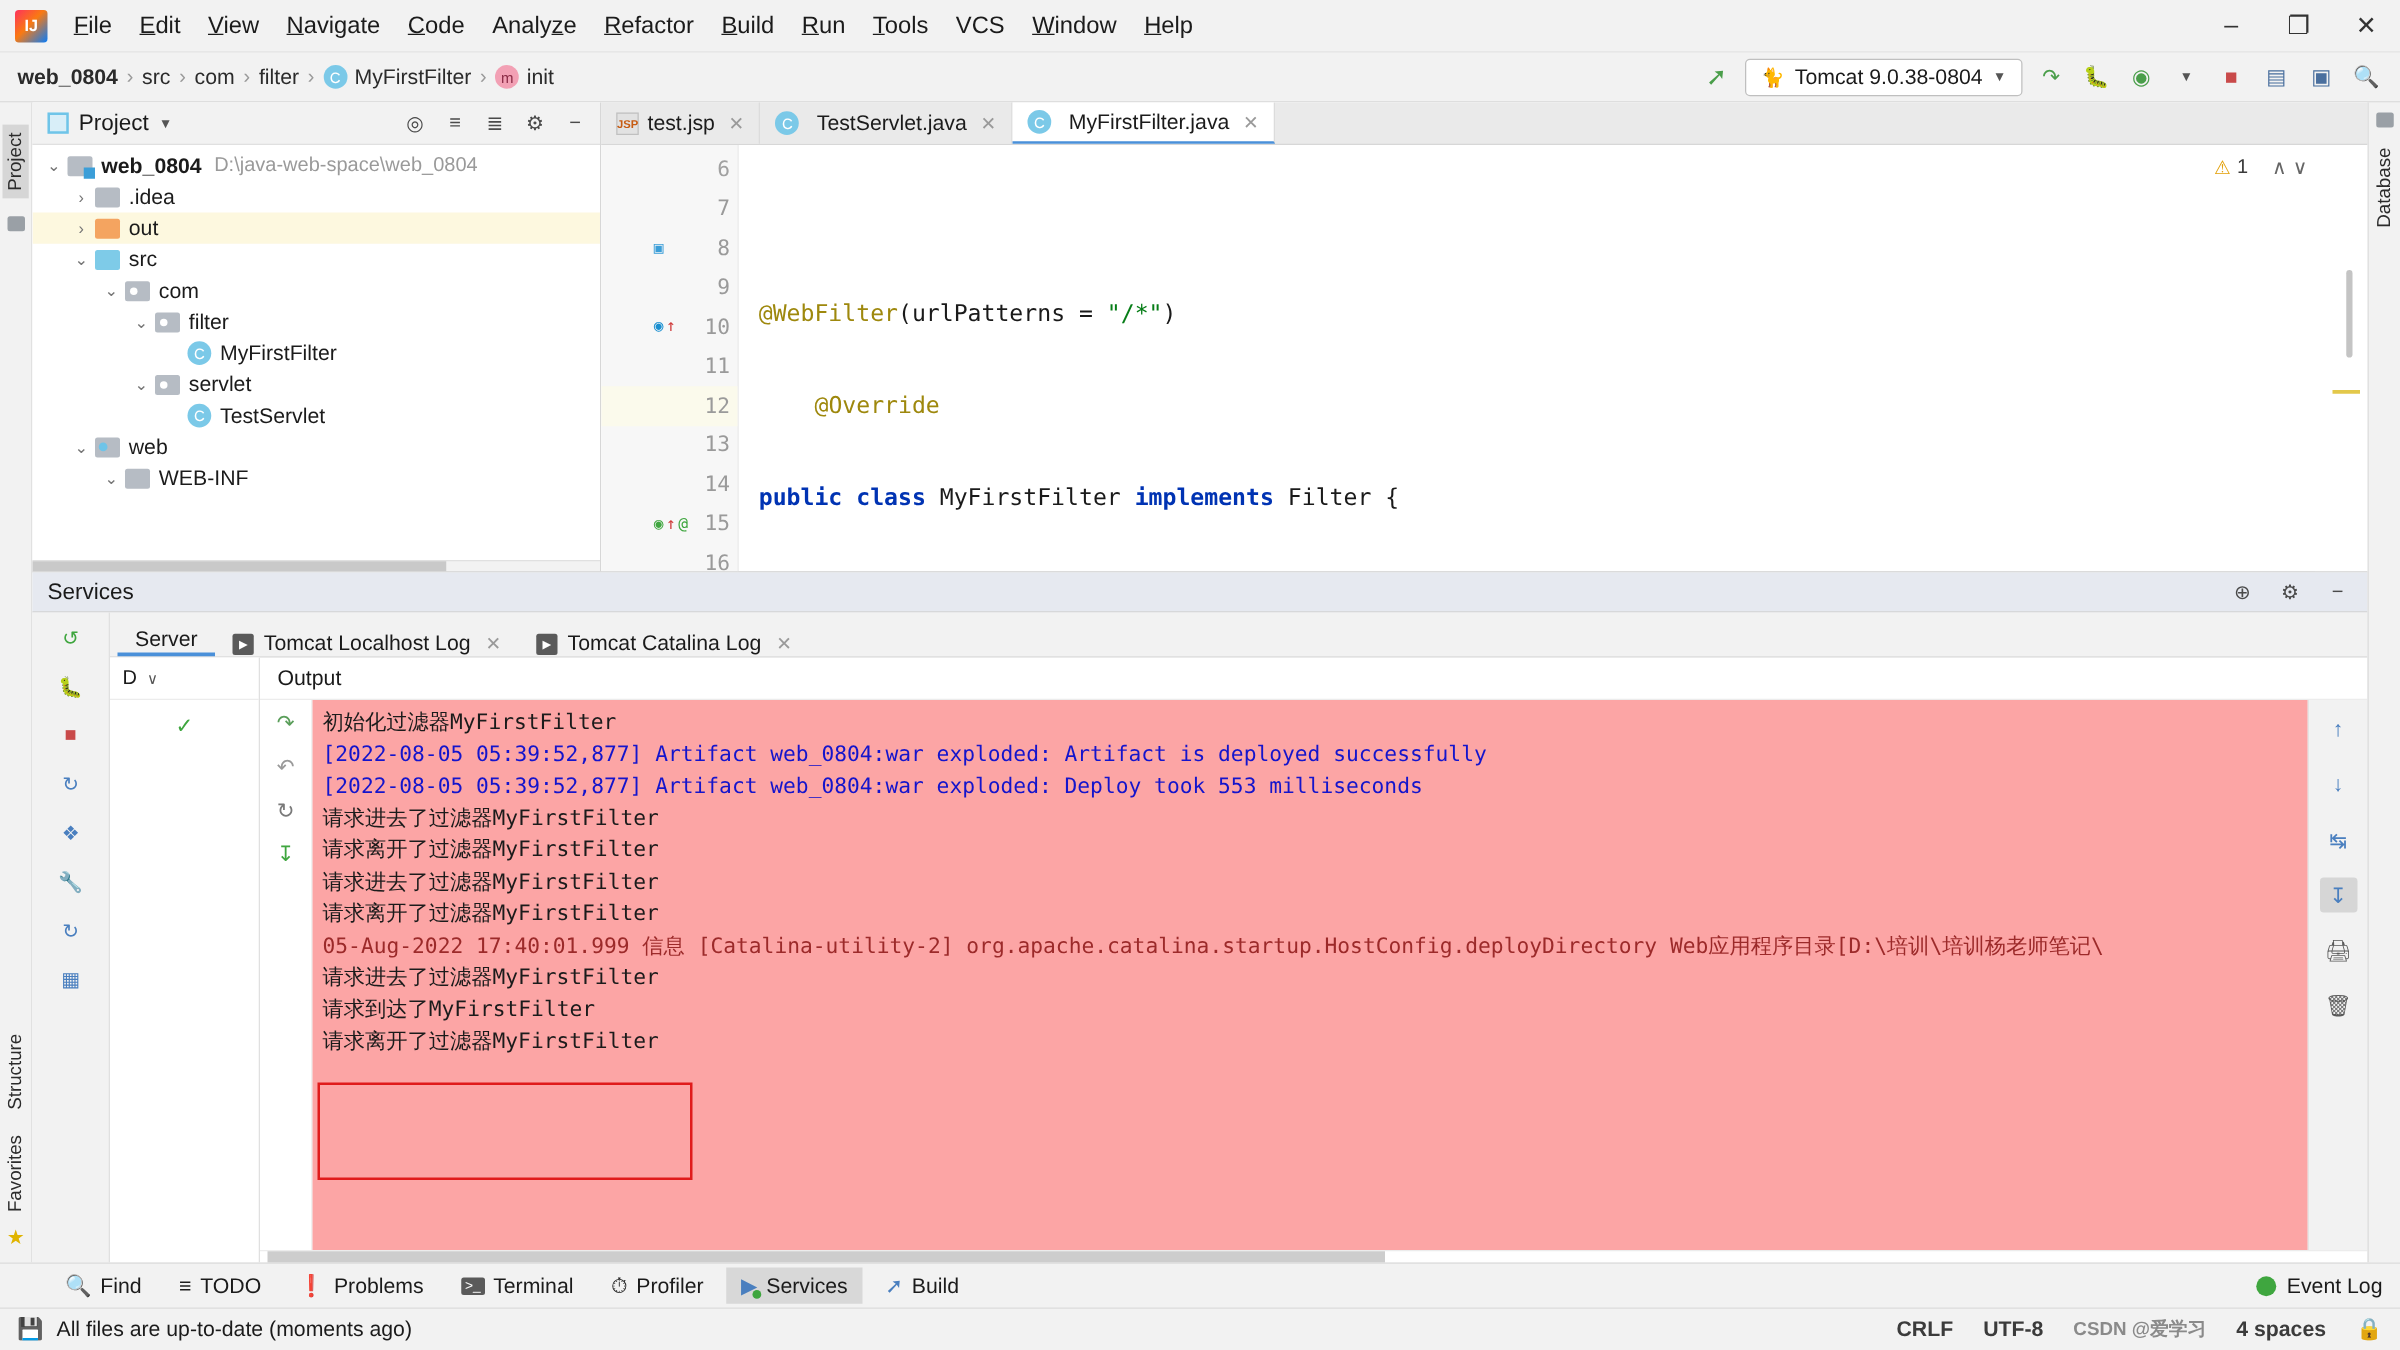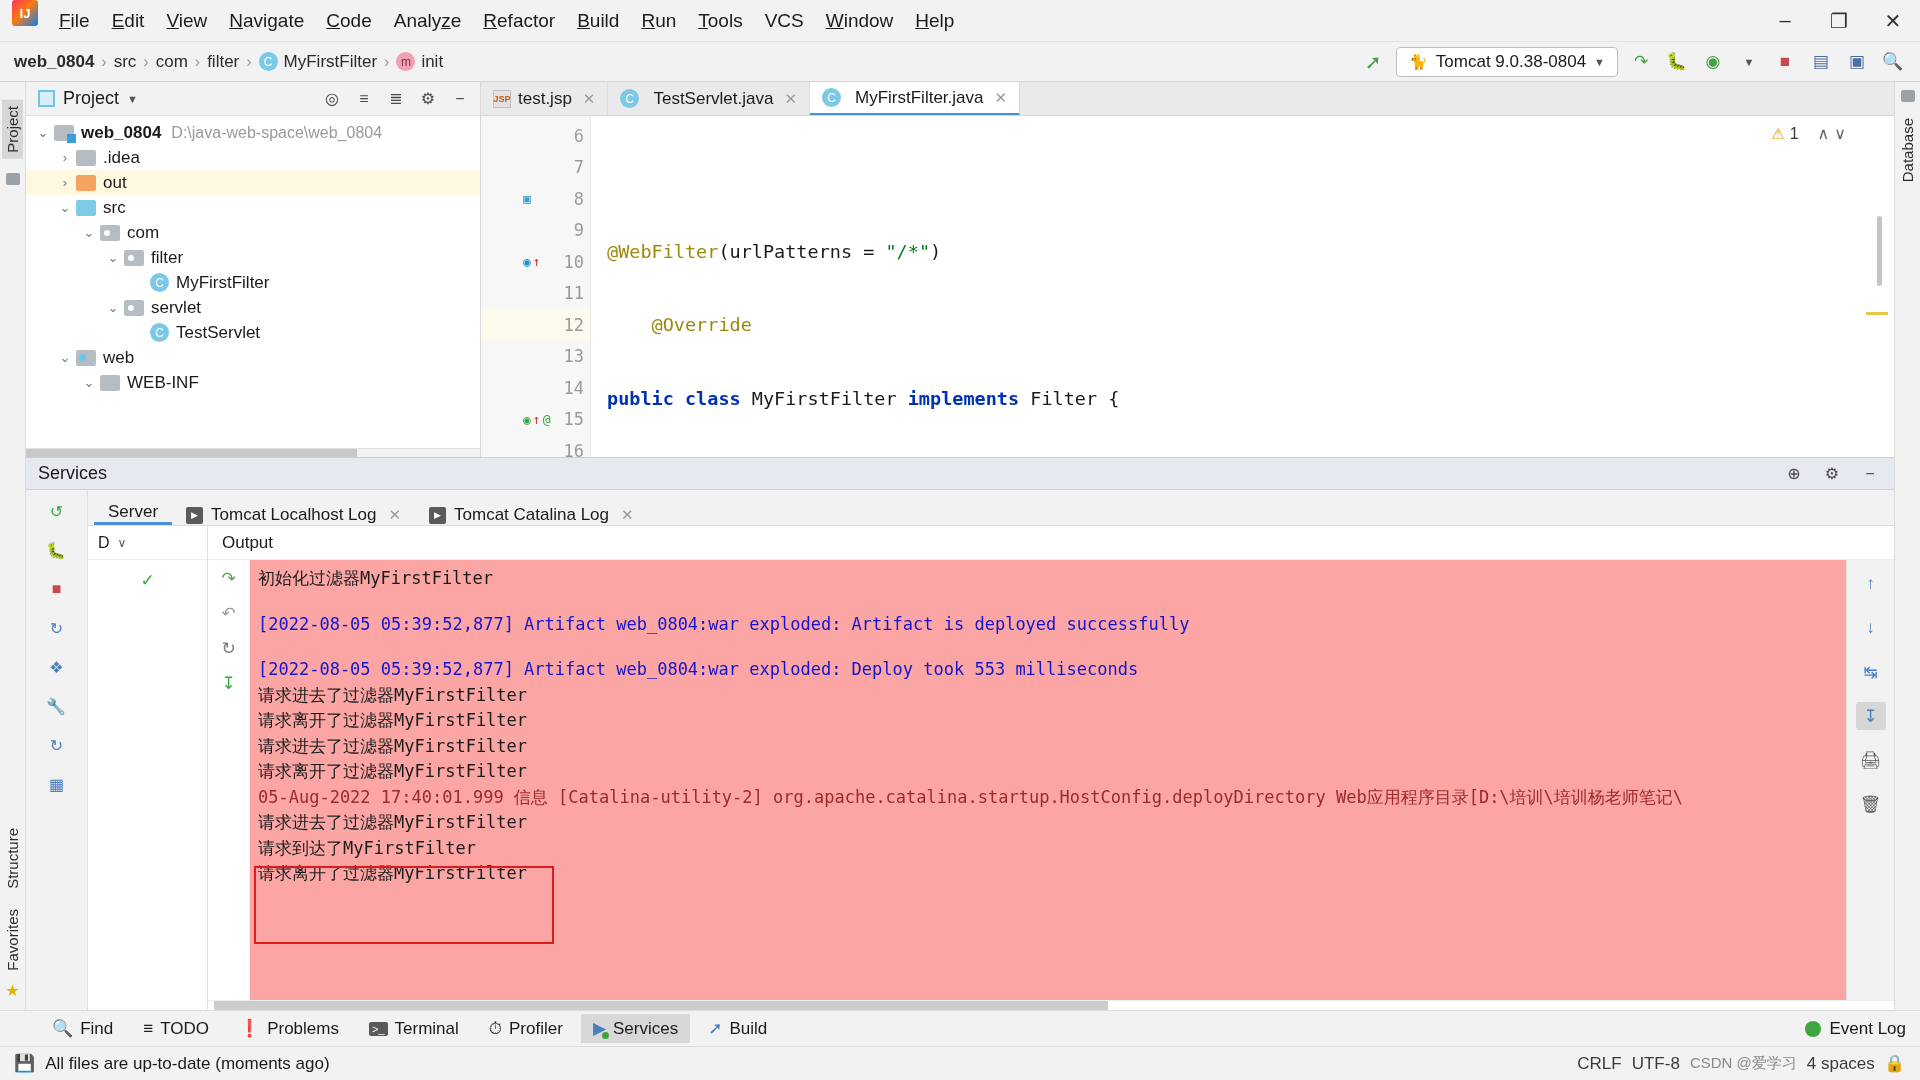--- a/index.html
+++ b/index.html
@@ -9,21 +9,21 @@
     overflow: hidden;
     font-family: "Liberation Sans", sans-serif;
     font-size: 17px;
     color: #1a1a1a;
     background: #f2f2f2;
   }
   .app { width: 1920px; height: 1080px; display: flex; flex-direction: column; background:#f2f2f2; }
 
   
   .titlebar {
-    height: 42px; display: flex; 
+    height: 42px; display: flex; align-items: center;
     background: #f2f2f2; border-bottom: 1px solid #e3e3e3;
     position: relative;
   }
   .ij-logo {
     width: 26px; height: 26px; margin: 0 10px 0 12px; border-radius: 3px;
     background: linear-gradient(135deg,#fe315d 0%, #f97a12 45%, #087cfa 100%);
     display:flex;align-items:center;justify-content:center;
     color:#fff; font-weight:bold; font-size:13px;
   }
   .menu { display: flex; align-items: center; gap: 0px; }
@@ -166,21 +166,21 @@
   .console-wrap { flex:1; display:flex; min-height:0; }
   .console-gut { width:42px; background:#fff; border-right:1px solid #ececec;
                  display:flex; flex-direction:column; align-items:center; padding-top:8px; gap:14px; }
   .cg-ico { font-size:17px; color:#5a9e5a; }
   .console {
     flex:1; position:relative; overflow:hidden; background:#fca5a5; padding:6px 0 0 8px;
     font-family:"DejaVu Sans Mono", monospace; font-size:17px; line-height:25.5px;
   }
   .cl { white-space:pre; }
   .c-black { color:#1b1b1b; }
-  .c-blue { color:#1414cc;margin-top:20px; }
+  .c-blue { color:#1414cc; }
   .c-red { color:#9c2a2a; }
   .redbox {
     position:absolute; left:4px; top:306px; width:300px; height:78px;
     border:2px solid #e01b1b; pointer-events:none;
   }
   .console-right { width:48px; background:#f2f2f2; border-left:1px solid #e0e0e0;
                    display:flex; flex-direction:column; align-items:center; padding-top:10px; gap:16px; }
   .cr-ico { width:30px;height:28px;display:flex;align-items:center;justify-content:center;font-size:17px;color:#4a4a4a; }
   .cr-ico.sel { background:#d6d6d6; border-radius:3px; }
   .console-hscroll { height:10px; background:#fff; border-top:1px solid #ececec; }
@@ -188,21 +188,21 @@
 
   
   .botbar { height:36px; display:flex; align-items:center; background:#f2f2f2;
             border-top:1px solid #dcdcdc; padding-left:40px; gap:6px; }
   .bb { display:flex; align-items:center; gap:7px; padding:4px 12px; font-size:17px; color:#1b1b1b; }
   .bb.active { background:#d8d8d8; }
   .bb .gdot { width:7px;height:7px;border-radius:50%;background:#3fa63f; }
   .bb-right { margin-left:auto; display:flex; align-items:center; gap:8px; padding-right:14px; font-size:17px; }
   .statusbar { height:34px; display:flex; align-items:center; background:#f2f2f2;
                border-top:1px solid #dcdcdc; padding-left:14px; font-size:17px; color:#1b1b1b; gap:10px; }
-  .sb-right { margin-left:auto; display:flex; align-items:center; gap:10px; padding-right:14px; color:#3b3b3b; }
+  .sb-right { margin-left:auto; display:flex; align-items:center; gap:24px; padding-right:14px; color:#3b3b3b;font-weight:bold; }
   .wm { color:#8a8a8a; font-size:15px; }
 </style>
 </head>
 <body>
 
 <div class="app">
 
   <div class="titlebar">
     <div class="ij-logo">IJ</div>
     <div class="menu">

